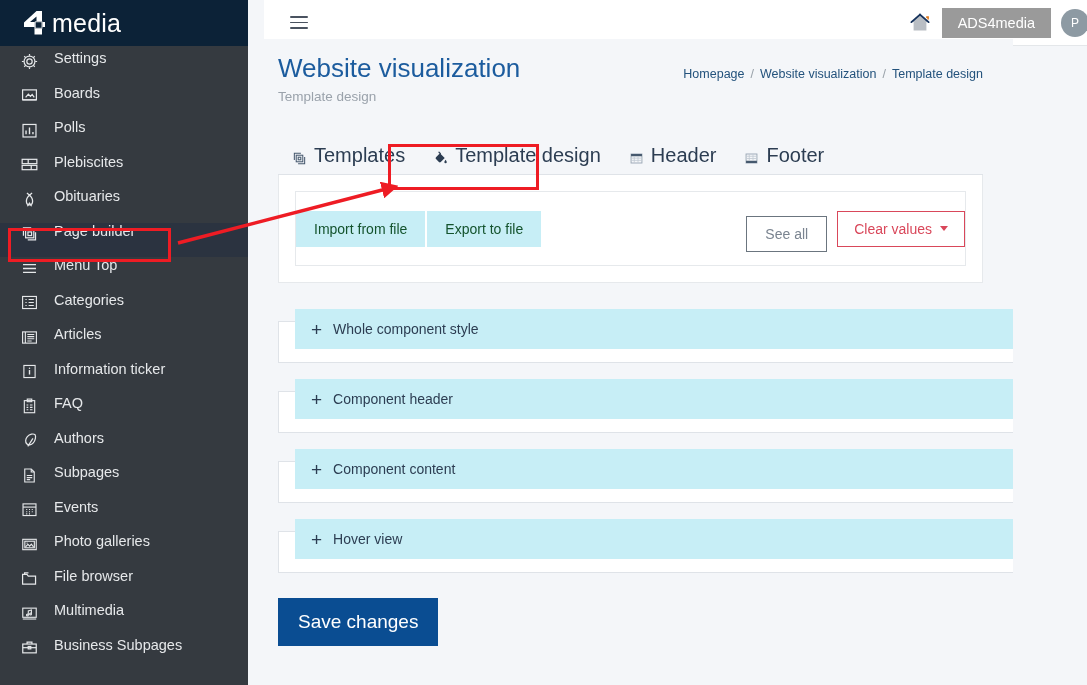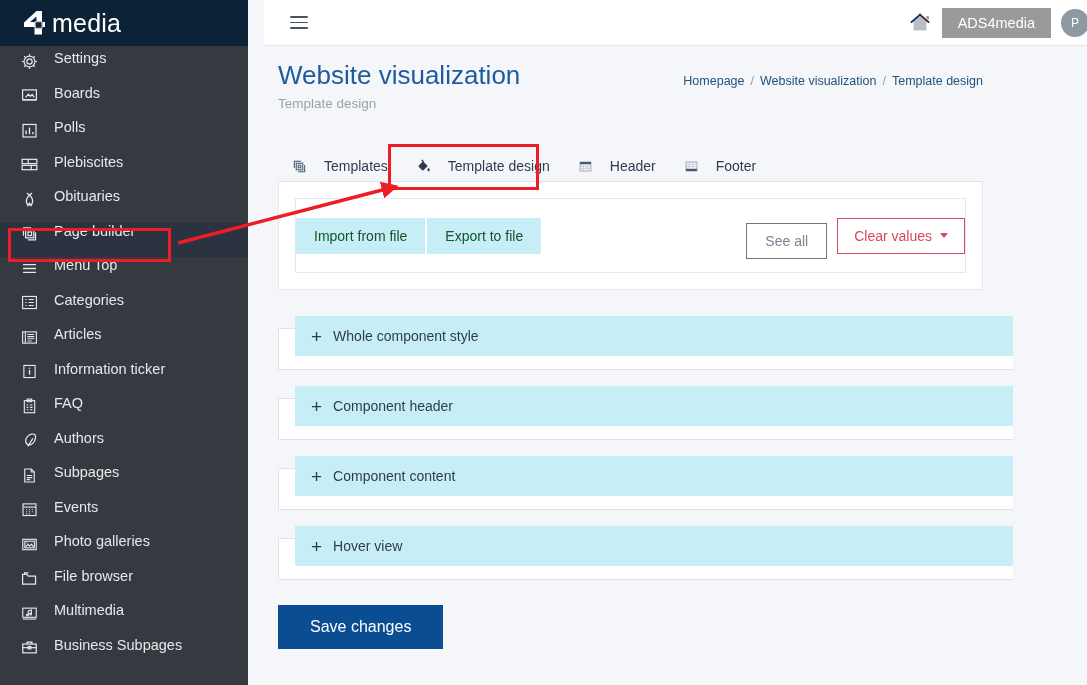--- a/index.html
+++ b/index.html
@@ -76,21 +76,21 @@
   }
   #avatar {
     width: 28px; height: 28px; border-radius: 50%;
     background: #8d9aa3; color: #fff;
     display: flex; align-items: center; justify-content: center;
     font-size: 12px; cursor: pointer;
   }
 
   
   #main {
-    position: absolute; left: 248px; top: 46px;
+    position: absolute; left: 248px; top: 39px;
     width: 765px; height: 639px;
     background: #f4f6f9;
     overflow: hidden;
   }
   #page-head {
     padding: 14px 30px 0 30px;
     display: flex; align-items: flex-start;
   }
   #page-title {
     color: #1c5c9e; font-size: 26px; font-weight: 400;
@@ -110,22 +110,22 @@
   #breadcrumb .sep { color: #98a0a8; }
 
   
   #tabs {
     margin: 40px 30px 0 30px;
     border-bottom: 1px solid #dfe3e8;
     display: flex; align-items: flex-end;
     height: 31px;
   }
   .tab {
-    display: flex; align-items: center; gap: 17px;
-    font-size: 14px; color: #2c3d52;
+    display: flex; align-items: center; gap: 7px;
+    font-size: 20px; color: #2c3d52;
     padding: 4px 14px 7px 14px;
     cursor: pointer; white-space: nowrap;
     position: relative;
   }
   .tab .tab-ico { width: 15px; height: 15px; display: block; }
 
   
   #panel {
     margin: 0 30px; background: #ffffff;
     border: 1px solid #e6e9ec; border-top: none;
@@ -181,22 +181,22 @@
   .acc-plus {
     color: #2c3d52; font-size: 19px; line-height: 1;
     font-weight: 300; user-select: none;
   }
   .acc-title { color: #2c3d52; font-size: 14px; }
 
   
   #save-row { margin: 24px 30px 0 30px; }
   #save-btn {
     background: #0a4d92; color: #ffffff;
-    border: none; font-family: inherit; font-size: 16px;
-    padding: 13px 32px; cursor: pointer;
+    border: none; font-family: inherit; font-size: 19px;
+    padding: 13px 20px; cursor: pointer;
   }
 
   
   #annotations {
     position: absolute; left: 0; top: 0;
     width: 1087px; height: 685px;
     pointer-events: none;
   }
   .anno-box { position: absolute; border: 3px solid #ee1c24; }
   #anno-sidebar { left: 8px; top: 228px; width: 163px; height: 34px; }

